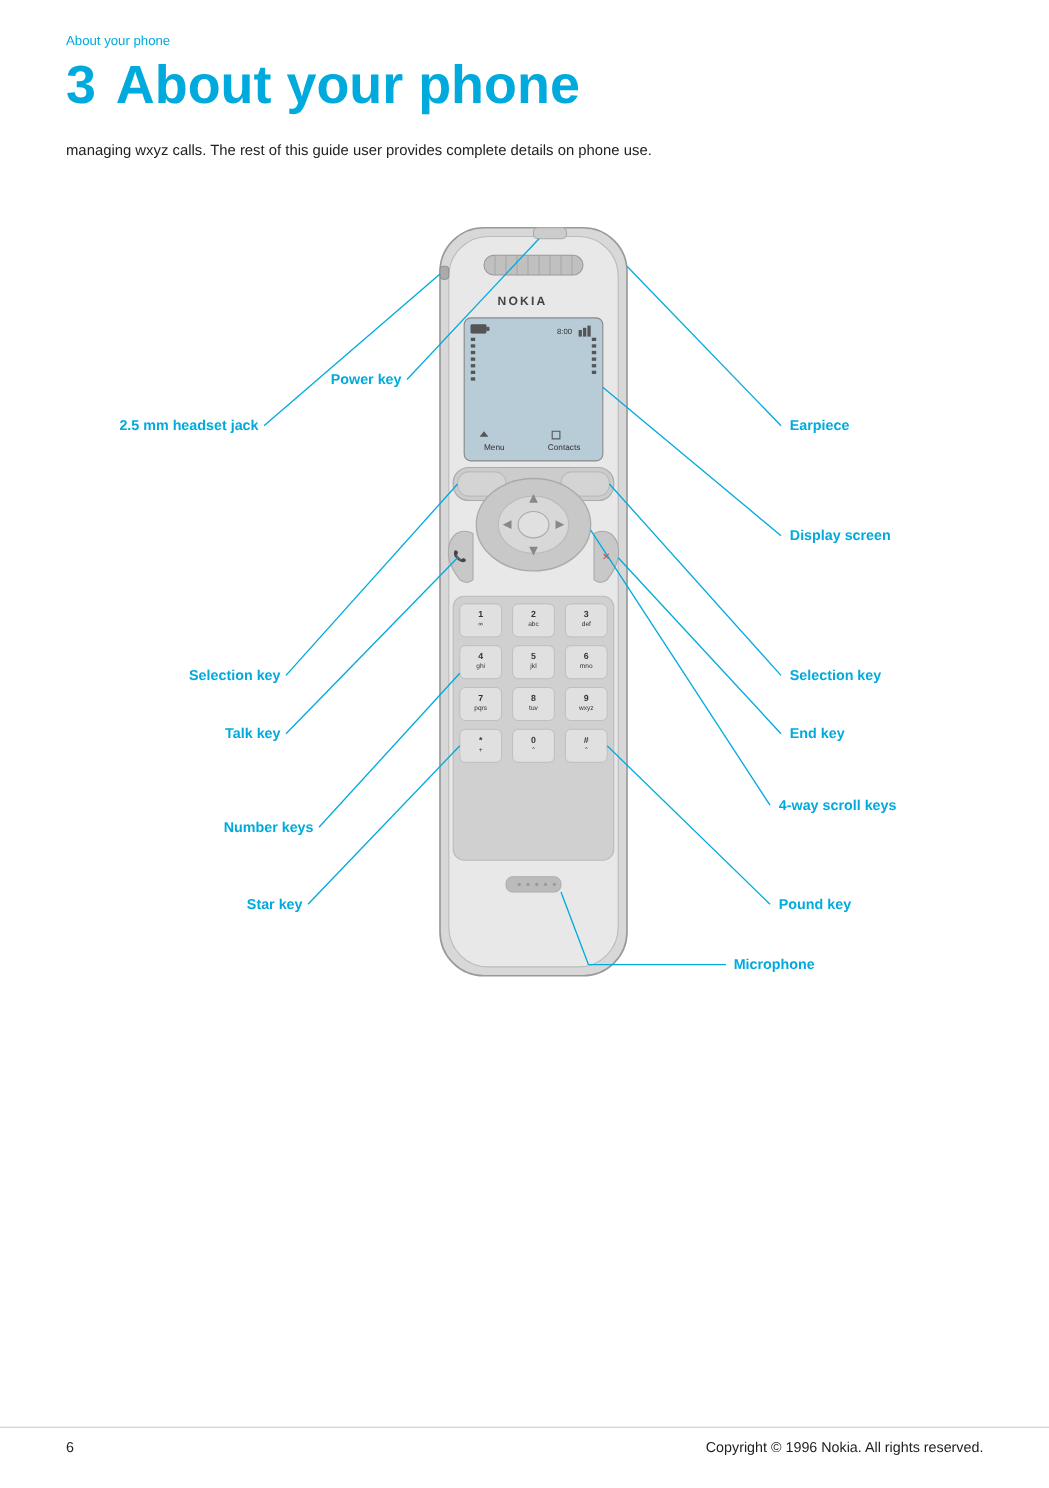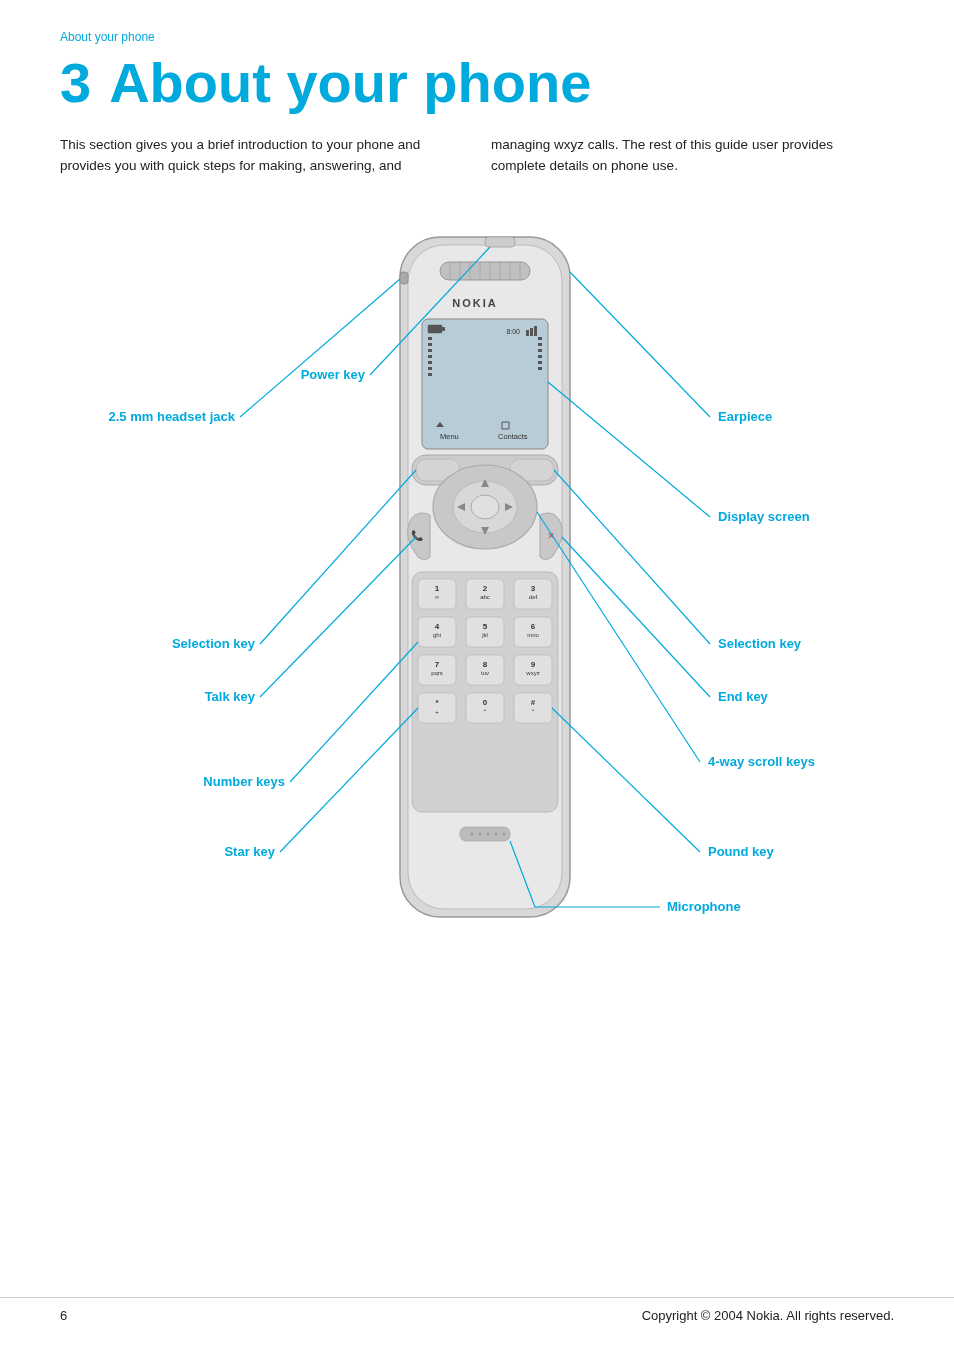--- a/index.html
+++ b/index.html
@@ -17,21 +17,21 @@
       min-height: 1353px;
       padding: 30px 72px 40px 60px;
       position: relative;
     }
     .breadcrumb {
       color: #00aadd;
       font-size: 12px;
       margin-bottom: 8px;
     }
     .chapter-title {
-      font-size: 56px;
+      font-size: 49px;
       font-weight: bold;
       color: #00aadd;
       margin-bottom: 20px;
       line-height: 1.1;
     }
     .chapter-number {
       margin-right: 18px;
     }
     .intro-text {
       display: flex;
@@ -77,21 +77,20 @@
 
 <div class="page">
 
   <div class="breadcrumb">About your phone</div>
 
   <div class="chapter-title">
     <span class="chapter-number">3</span><span>About your phone</span>
   </div>
 
   <div class="intro-text">
-    <div class="intro-col">This section gives you a brief introduction to your phone and provides you with quick steps for making, answering, and</div>
     <div class="intro-col">managing wxyz calls. The rest of this guide user provides complete details on phone use.</div>
   </div>
 
   <div class="diagram-area">
 
     
     <svg width="954" height="820" viewBox="0 0 954 820" xmlns="http://www.w3.org/2000/svg">
       <defs>
         <style>
           .lbl { font-family: Arial, Helvetica, sans-serif; font-size: 13px; font-weight: 700; fill: #00aadd; }
@@ -295,16 +294,16 @@
 
       <text x="648" y="649" class="lbl" text-anchor="start">Pound key</text>
 
       <text x="607" y="704" class="lbl" text-anchor="start">Microphone</text>
 
     </svg>
   </div>
 
   <div class="footer">
     <span class="footer-page">6</span>
-    <span class="footer-copy">Copyright © 2004 Nokia. All rights reserved.</span>
+    <span class="footer-copy">Copyright © 1996 Nokia. All rights reserved.</span>
   </div>
 
 </div>
 
 </body></html>

